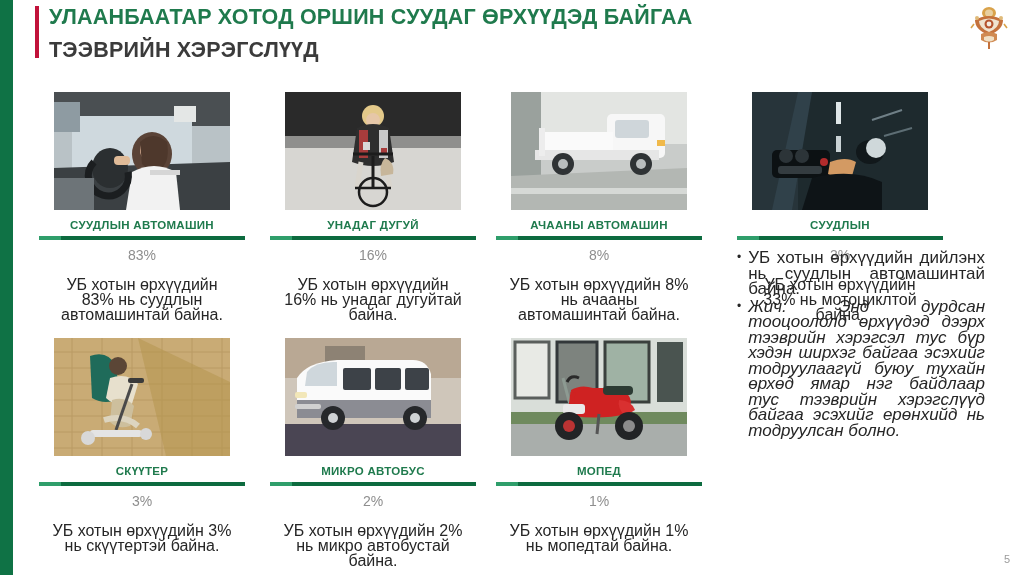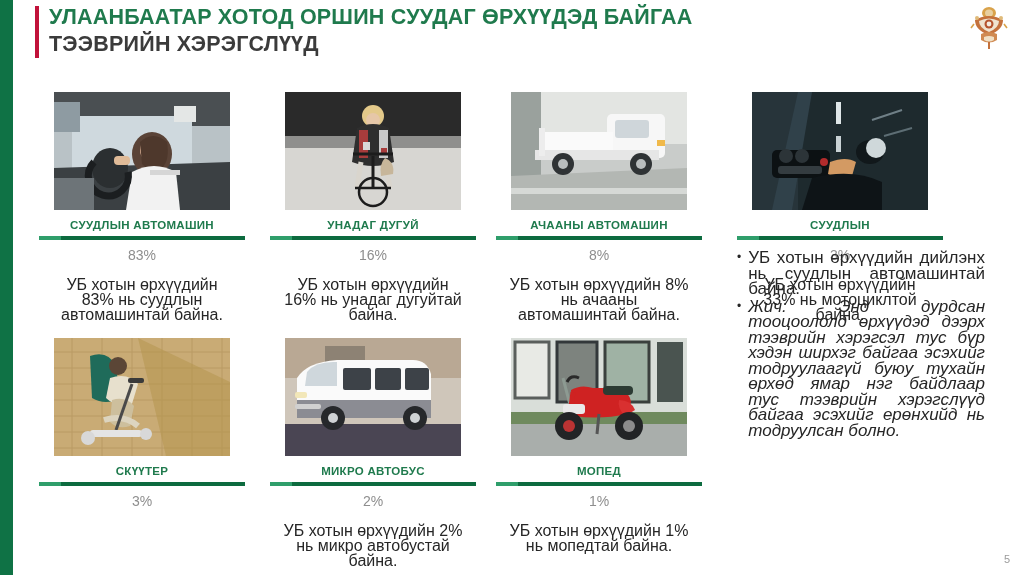--- a/index.html
+++ b/index.html
@@ -27,21 +27,21 @@
   }
   .title-block{
     position:absolute;left:36px;top:4px;
   }
   .title-line1{
     font-size:21.5px;font-weight:bold;color:#1f7a4d;
     letter-spacing:.2px;line-height:26px;white-space:nowrap;
   }
   .title-line2{
     font-size:21.5px;font-weight:bold;color:#3b3b3b;
-    letter-spacing:.2px;line-height:29px;white-space:nowrap;
+    letter-spacing:.2px;line-height:29px;white-space:nowrap;margin-top:6px;
   }
 
   
   .emblem{
     position:absolute;left:969px;top:4px;width:40px;height:46px;
   }
 
   
   .page-number{
     position:absolute;right:14px;bottom:10px;
@@ -269,20 +269,21 @@
         <circle cx="34" cy="100" r="7" fill="#d8d8d8"></circle>
         <circle cx="92" cy="96" r="6" fill="#d8d8d8"></circle>
         <rect x="74" y="40" width="16" height="5" rx="2" fill="#3a3a3a"></rect>
       </svg>
     </div>
     <div class="card-label">СКҮҮТЕР</div>
     <div class="card-rule">
         <div class="seg"></div>
       </div>
     <div class="card-pct">3%</div>
+    <div class="card-desc">УБ хотын өрхүүдийн 3% нь скүүтертэй байна.</div>
   </div>
 
   <div class="card" style="left:249px;top:246px;">
     <div class="card-photo">
       <svg viewBox="0 0 176 118" preserveAspectRatio="none">
         <rect width="176" height="118" fill="#cfc6ba"></rect>
         <rect x="0" y="0" width="176" height="40" fill="#b9a894"></rect>
         <rect x="0" y="86" width="176" height="32" fill="#4a4553"></rect>
         <rect x="40" y="8" width="40" height="26" fill="#8d8274"></rect>
         <path d="M12 40 q10 -16 40 -18 l76 0 q14 0 18 14 l0 34 L12 72 Z" fill="#fafafa"></path>

